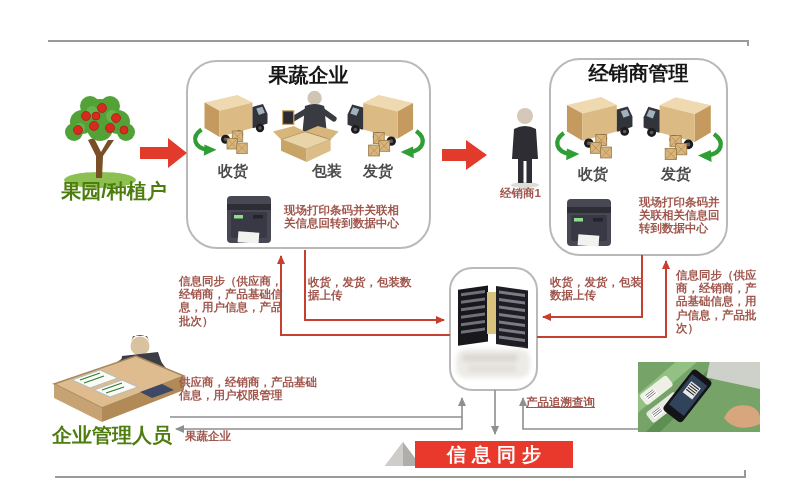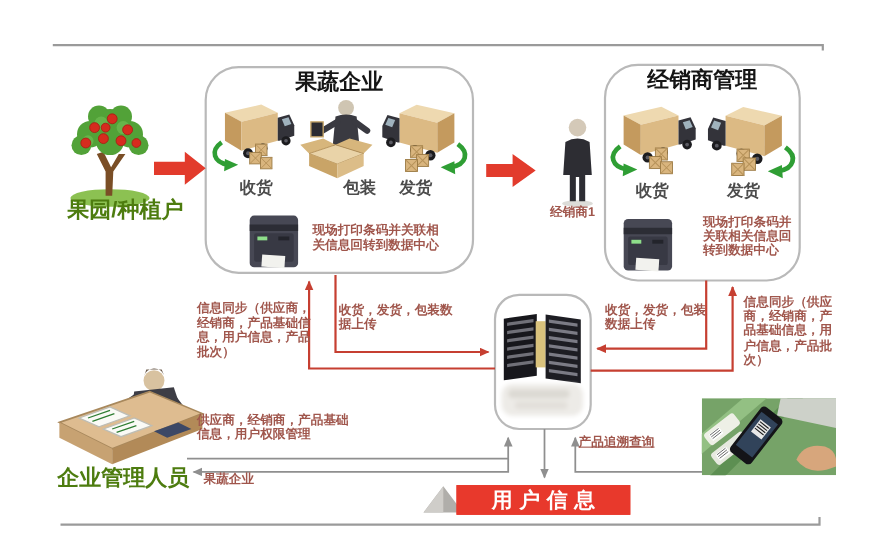--- a/index.html
+++ b/index.html
@@ -249,16 +249,16 @@
   <div class="t note" style="left:639px;top:196px;width:85px;">现场打印条码并关联相关信息回转到数据中心</div>
 
   <div class="t note" style="left:179px;top:275px;width:108px;">信息同步（供应商，经销商，产品基础信息，用户信息，产品批次）</div>
   <div class="t note" style="left:308px;top:276px;width:108px;">收货，发货，包装数据上传</div>
   <div class="t note" style="left:550px;top:276px;width:96px;">收货，发货，包装数据上传</div>
   <div class="t note" style="left:676px;top:269px;width:82px;">信息同步（供应商，经销商，产品基础信息，用户信息，产品批次）</div>
   <div class="t note" style="left:179px;top:376px;width:144px;">供应商，经销商，产品基础信息，用户权限管理</div>
   <div class="t note" style="left:185px;top:430px;width:80px;">果蔬企业</div>
   <div class="t note" style="left:526px;top:396px;width:100px;text-decoration:underline;">产品追溯查询</div>
 
-  <div class="gov">用户信息</div>
+  <div class="gov">信息同步</div>
 
   <div class="t big" style="left:52px;top:424px;width:140px;">企业管理人员</div>
 </div>
 
 </body></html>

